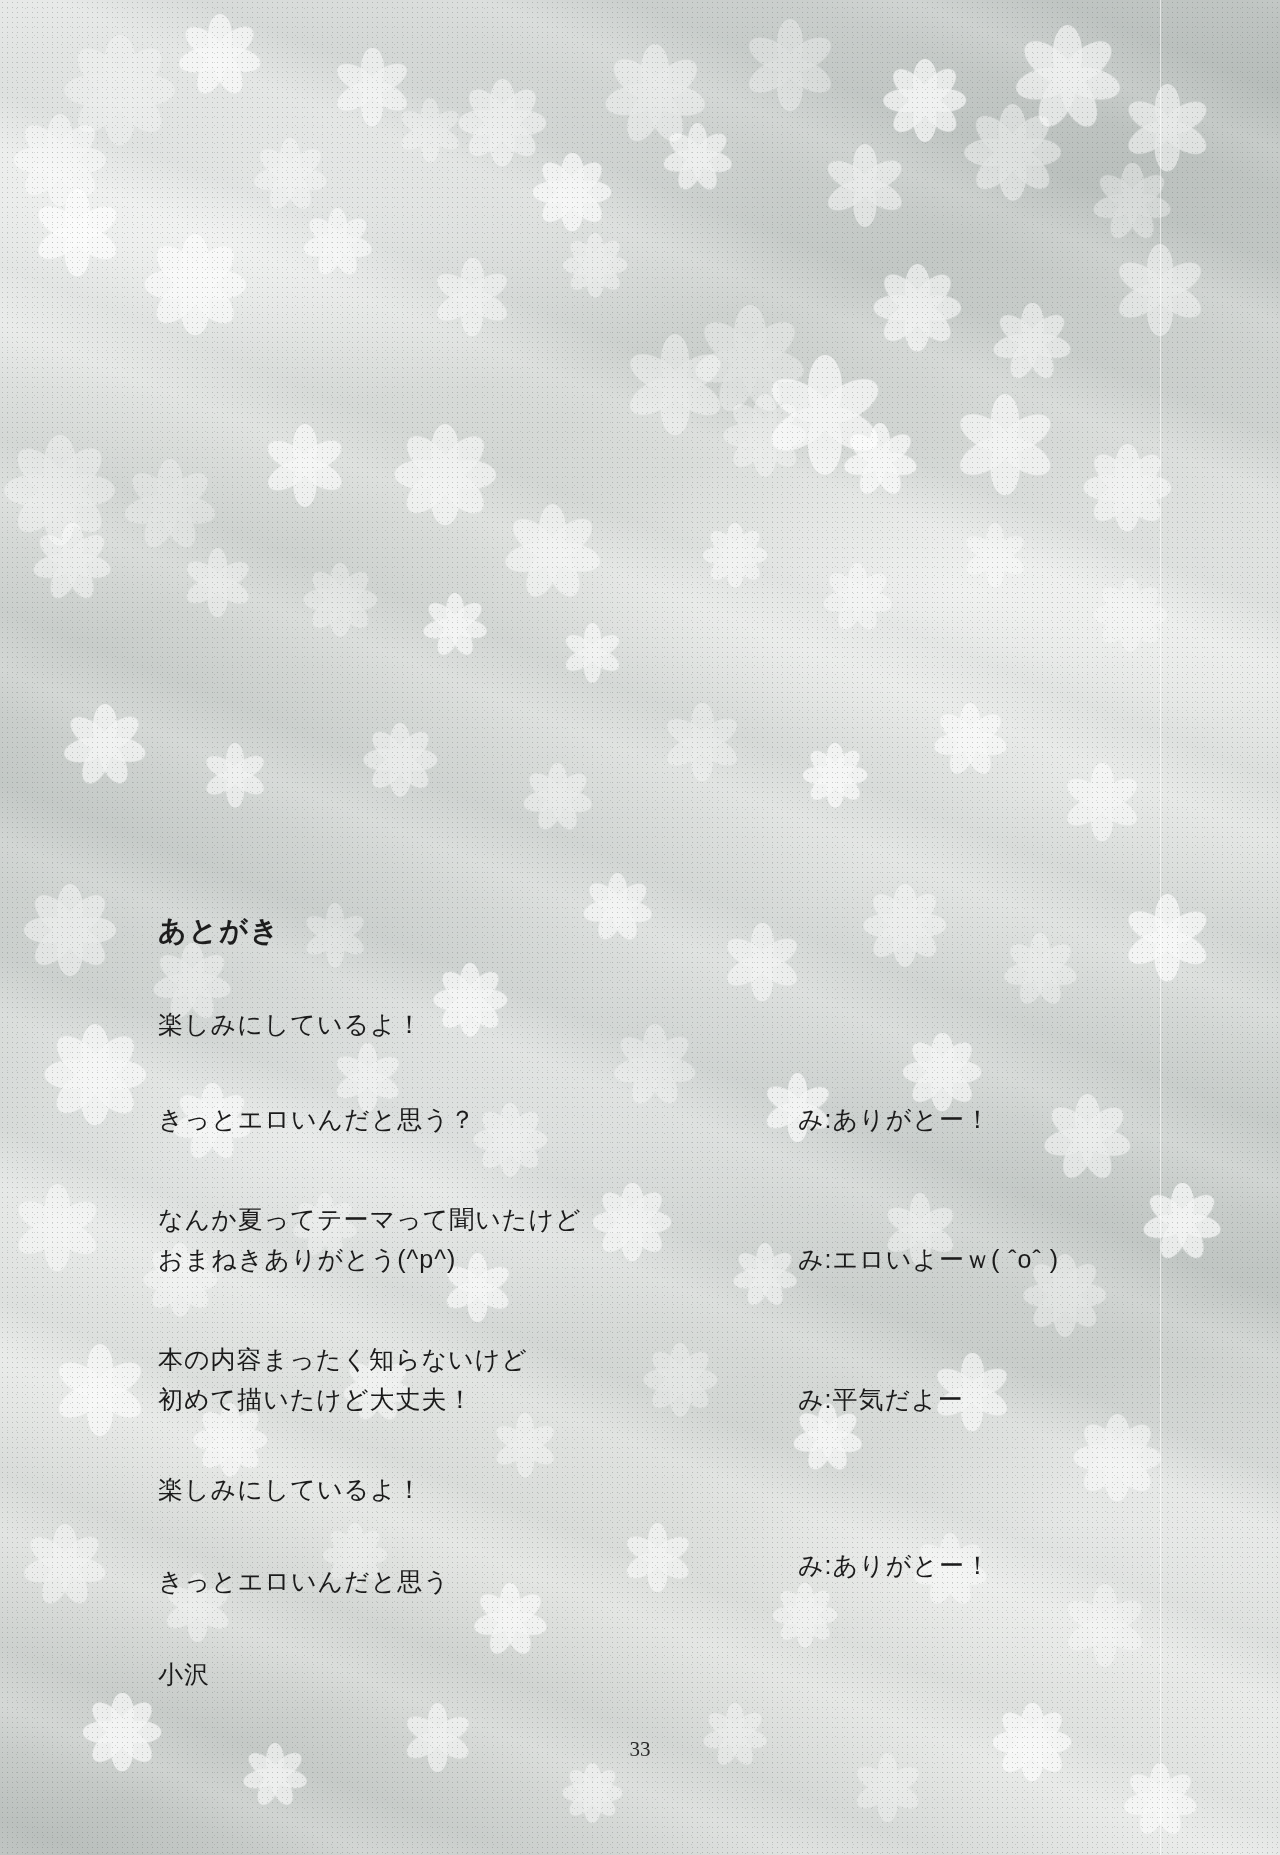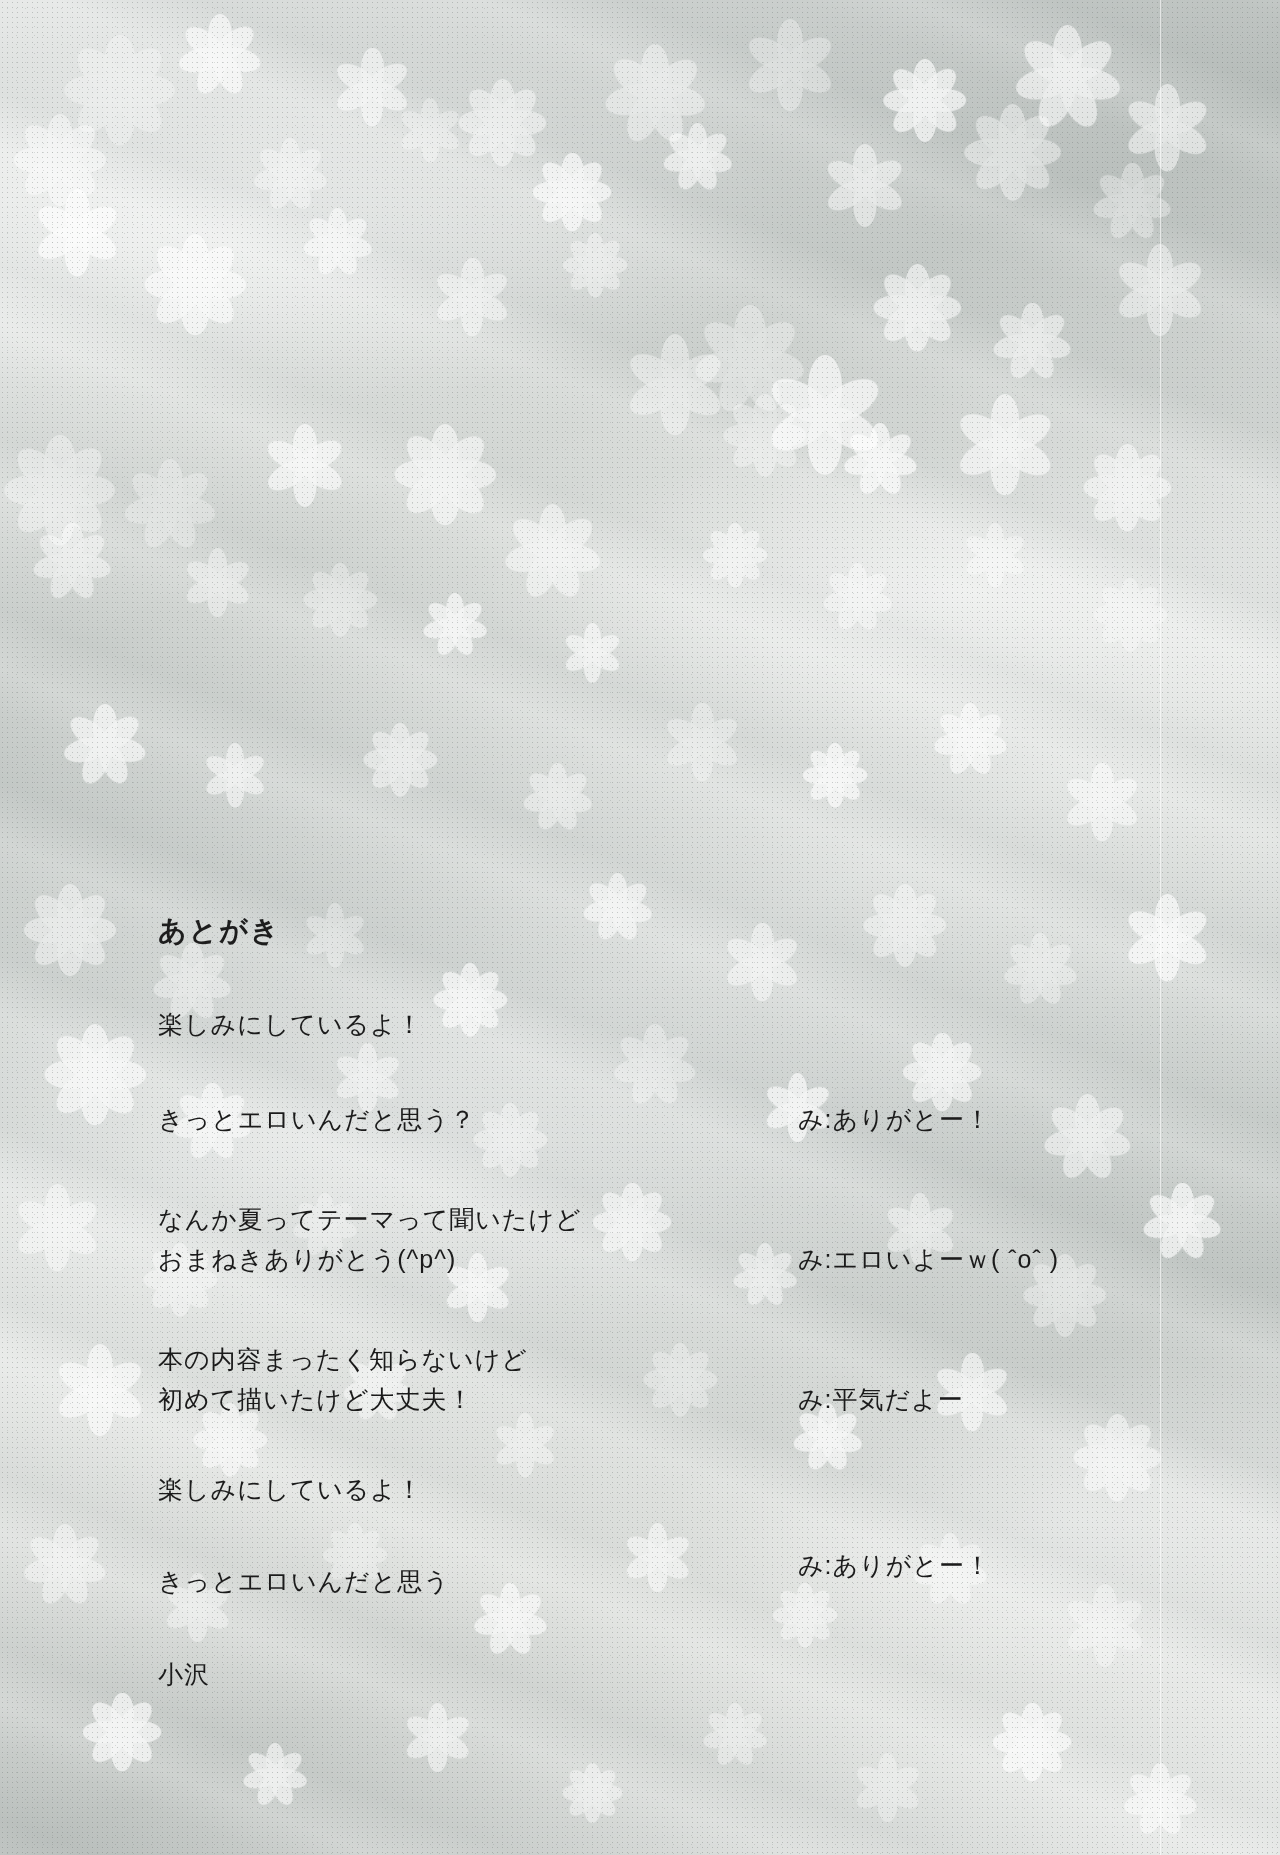--- a/index.html
+++ b/index.html
@@ -1190,15 +1190,16 @@
         <div class="line col-left" style="top:1340px;">本の内容まったく知らないけど</div>
         <div class="line col-left" style="top:1380px;">初めて描いたけど大丈夫！</div>
         <div class="line col-left" style="top:1470px;">楽しみにしているよ！</div>
         <div class="line col-left" style="top:1562px;">きっとエロいんだと思う</div>
         <div class="line col-left" style="top:1655px;">小沢</div>
         <div class="line col-right" style="top:1100px;">み:ありがとー！</div>
         <div class="line col-right" style="top:1240px;">み:エロいよーｗ( ˆoˆ )</div>
         <div class="line col-right" style="top:1380px;">み:平気だよー</div>
         <div class="line col-right" style="top:1546px;">み:ありがとー！</div>
       </div>
+    <div class="page-number">33</div>
   </div>
 
 </div>
 
 </body></html>

